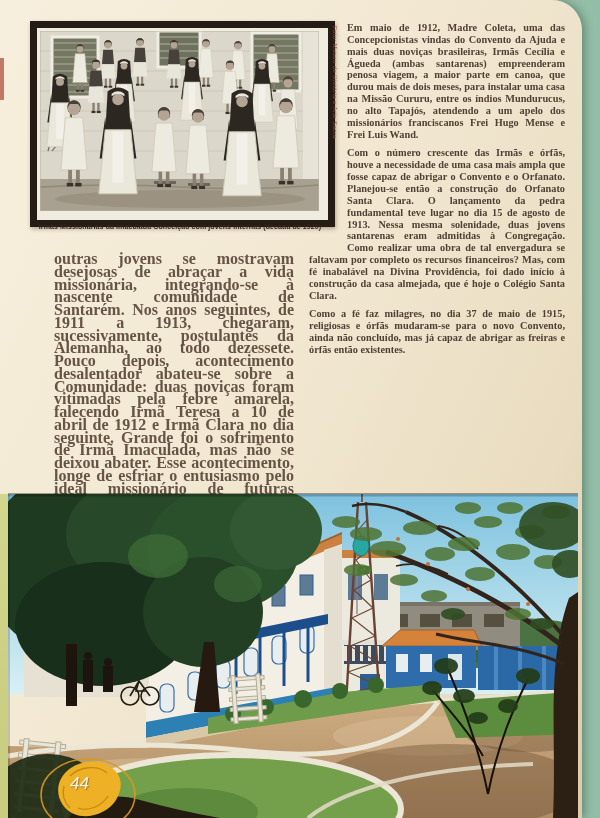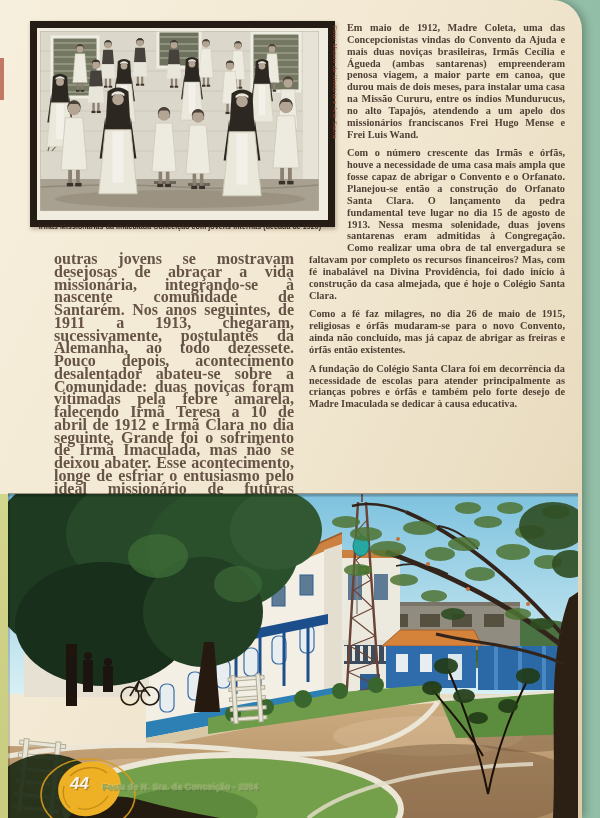--- a/index.html
+++ b/index.html
@@ -47,21 +47,21 @@
   
   .edge-strip{position:absolute;left:0;top:494px;width:8px;height:324px;
     background:linear-gradient(180deg,#d2d58c,#c8cc7e);}
   .campus-photo{position:absolute;left:8px;top:494px;width:570px;height:324px;box-shadow:0 -1px 0 rgba(40,30,10,.4);}
   .campus-photo svg{display:block;}
   
   .footer-badge{position:absolute;left:38px;top:756px;width:116px;height:62px;}
   .page-number{
     position:absolute;left:70px;top:774px;
     font-family:"Liberation Sans","DejaVu Sans",sans-serif;
-    font-size:17px;font-weight:bold;font-style:italic;color:#f6f3ea;
+    font-size:17px;font-weight:normal;font-style:italic;color:#f6f3ea;
     text-shadow:1px 1px 1px rgba(120,80,10,.6);
   }
   .footer-caption{
     position:absolute;left:102px;top:782px;width:220px;
     font-family:"Liberation Sans","DejaVu Sans",sans-serif;
     font-size:9px;font-weight:bold;color:#8aa95c;
     text-shadow:0 0 2px rgba(240,240,210,.8),1px 1px 1px rgba(40,70,30,.5);
   }
 </style>
 </head>
@@ -158,22 +158,21 @@
   <div class="photo-caption">Irmãs Missionárias da Imaculada Conceição com jovens internas (década de 1920)</div>
 
   <div class="col col-left">
     <p>outras jovens se mostravam desejosas de abraçar a vida missionária, integrando-se à nascente comunidade de Santarém. Nos anos seguintes, de 1911 a 1913, chegaram, sucessivamente, postulantes da Alemanha, ao todo dezessete. Pouco depois, acontecimento desalentador abateu-se sobre a Comunidade: duas noviças foram vitimadas pela febre amarela, falecendo Irmã Teresa a 10 de abril de 1912 e Irmã Clara no dia seguinte. Grande foi o sofrimento de Irmã Imaculada, mas não se deixou abater. Esse acontecimento, longe de esfriar o entusiasmo pelo ideal missionário de futuras candidatas, antes, veio aumentá-lo. Novos pedidos de admissão eram feitos na Alemanha, prova evidente de que Deus abençoava a obra missionária de Santarém.</p>
   </div>
 
   <div class="col col-right">
     <div class="wrap-shim"></div>
     <p>Em maio de 1912, Madre Coleta, uma das Concepcionistas vindas do Convento da Ajuda e mais duas noviças brasileiras, Irmãs Cecília e Águeda (ambas santarenas) empreenderam penosa viagem, a maior parte em canoa, que durou mais de dois meses, para instalar uma casa na Missão Cururu, entre os índios Mundurucus, no alto Tapajós, atendendo a um apelo dos missionários franciscanos Frei Hugo Mense e Frei Luis Wand.</p>
     <p>Com o número crescente das Irmãs e órfãs, houve a necessidade de uma casa mais ampla que fosse capaz de abrigar o Convento e o Orfanato. Planejou-se então a construção do Orfanato Santa Clara. O lançamento da pedra fundamental teve lugar no dia 15 de agosto de 1913. Nessa mesma solenidade, duas jovens santarenas eram admitidas à Congregação. Como realizar uma obra de tal envergadura se faltavam por completo os recursos financeiros? Mas, com fé inabalável na Divina Providência, foi dado início à construção da casa almejada, que é hoje o Colégio Santa Clara.</p>
-    <p>Como a fé faz milagres, no dia 26 de maio de 1915, religiosas e órfãs mudaram-se para o novo Convento, ainda não concluído, mas já capaz de abrigar as freiras e órfãs então existentes.</p>
-    <p>A fundação do Colégio Santa Clara foi em decorrência da necessidade de escolas para atender principalmente as crianças pobres e órfãs e também pelo forte desejo de Madre Imaculada se dedicar à causa educativa.</p>
+    <p>Como a fé faz milagres, no dia 37 de maio de 1915, religiosas e órfãs mudaram-se para o novo Convento, ainda não concluído, mas já capaz de abrigar as freiras e órfãs então existentes.</p>
   </div>
 
   <div class="edge-strip"></div>
 
   <div class="campus-photo">
     <svg width="570" height="324" viewBox="0 0 570 324">
       <defs>
         <linearGradient id="sky" x1="0" y1="0" x2="0" y2="1">
           <stop offset="0" stop-color="#7ec2df"></stop>
             <stop offset="1" stop-color="#d8f0f4"></stop>
@@ -396,15 +395,14 @@
       <rect x="0" y="0" width="2" height="324" fill="rgba(0,0,0,.18)"></rect>
     </svg>
   </div>
 
   <svg class="footer-badge" width="116" height="62" viewBox="0 0 116 62">
     <ellipse cx="50" cy="39" rx="47" ry="36" fill="none" stroke="#d79a1d" stroke-width="1.6" opacity=".9"></ellipse>
     <path d="M28,16 C40,4 62,2 74,12 C86,21 84,34 78,44 C70,57 50,64 36,58 C20,51 14,30 28,16 Z" fill="#eeb024"></path>
     <path d="M32,20 C42,10 60,9 69,17 M70,40 C64,50 50,56 40,52 M26,30 C24,38 26,46 32,52" fill="none" stroke="#b97f12" stroke-width="1.3" opacity=".8"></path>
   </svg>
   <div class="page-number">44</div>
-  <div class="footer-caption">Festa de N. Sra. da Conceição - 2004</div>
 
 </div>
 
 </body></html>

